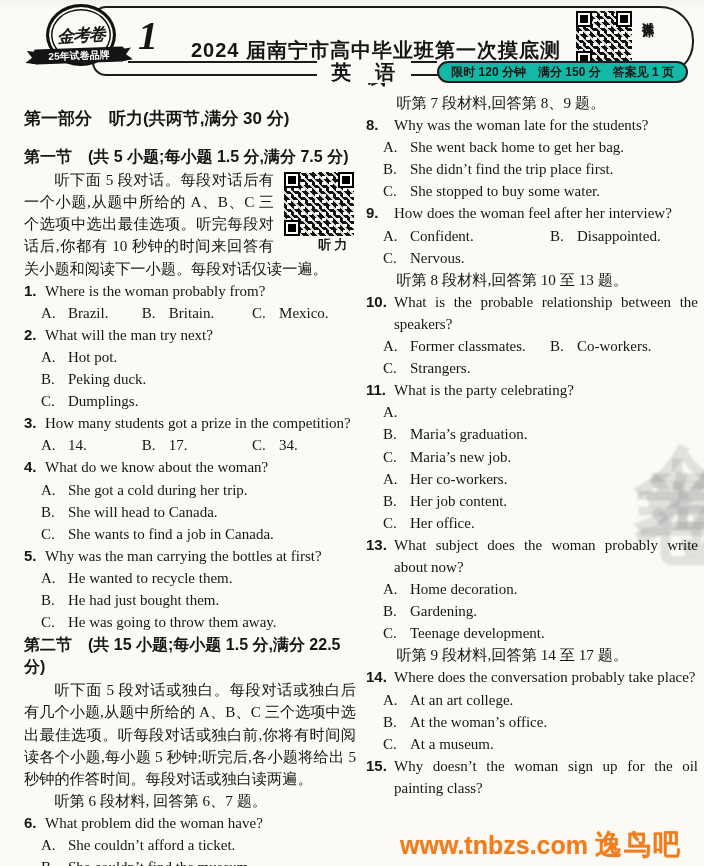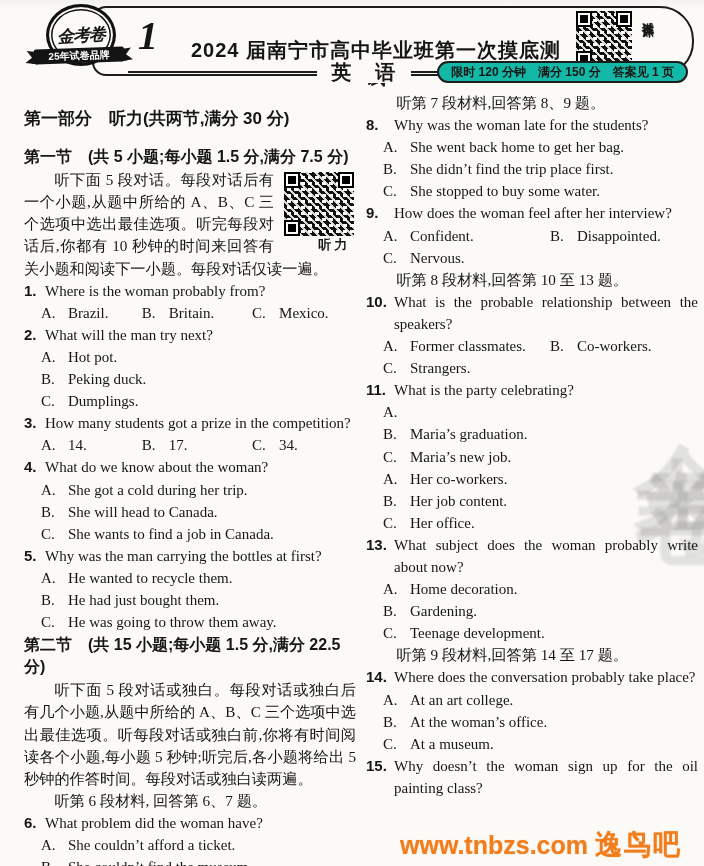--- a/index.html
+++ b/index.html
@@ -35,21 +35,21 @@
       repeating-linear-gradient(0deg,#111 0 3px,transparent 3px 6px),
       repeating-linear-gradient(90deg,#111 0 3px,#fbfaf7 3px 7px);
       outline:2px solid #fbfaf7;}
   .qr i{position:absolute;width:12px;height:12px;border:2.5px solid #000;background:#fff;}
   .qr i:before{content:"";position:absolute;inset:2px;background:#000;}
   .qr i.tl{left:0;top:0}.qr i.tr{right:0;top:0}.qr i.bl{left:0;bottom:0}
   .hdr-qr{position:absolute;right:72px;top:11px;width:56px;height:56px;z-index:2;}
   .hdr-qr-cap{position:absolute;right:48px;top:12px;writing-mode:vertical-rl;text-orientation:upright;
     font-family:"Liberation Sans",sans-serif;font-weight:bold;font-size:12px;letter-spacing:1px;z-index:2;}
   
-  .subline{position:absolute;left:128px;right:16px;top:61px;height:22px;display:flex;align-items:center;z-index:4;}
+  .subline{position:absolute;left:128px;right:16px;top:61px;height:22px;display:flex;z-index:4;}
   .subline .rule{border-top:2px solid #1c1c1c;height:0;}
   .rule.l{flex:1;} .rule.m{width:26px;}
   .subject{padding:0 14px;background:#fbfaf7;font-family:"Liberation Sans",sans-serif;
     font-weight:bold;font-size:20px;letter-spacing:2px;line-height:22px;}
   .pill{background:#14b8a6;border:2px solid #1c1c1c;border-radius:11px;padding:0 12px;
     font-family:"Liberation Sans",sans-serif;font-weight:bold;font-size:12px;line-height:18px;white-space:nowrap;}
   
   .page{display:flex;padding:4px 6px 0 24px;position:relative;z-index:1;}
   .col{line-height:22.1px;font-size:15px;}
   .col0{width:332px;margin-right:10px;}

